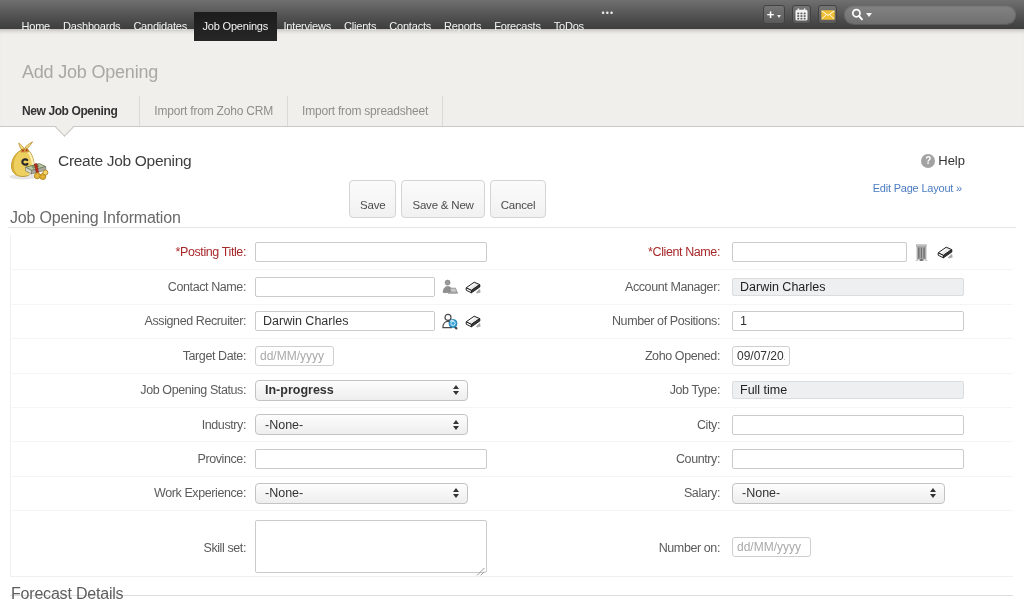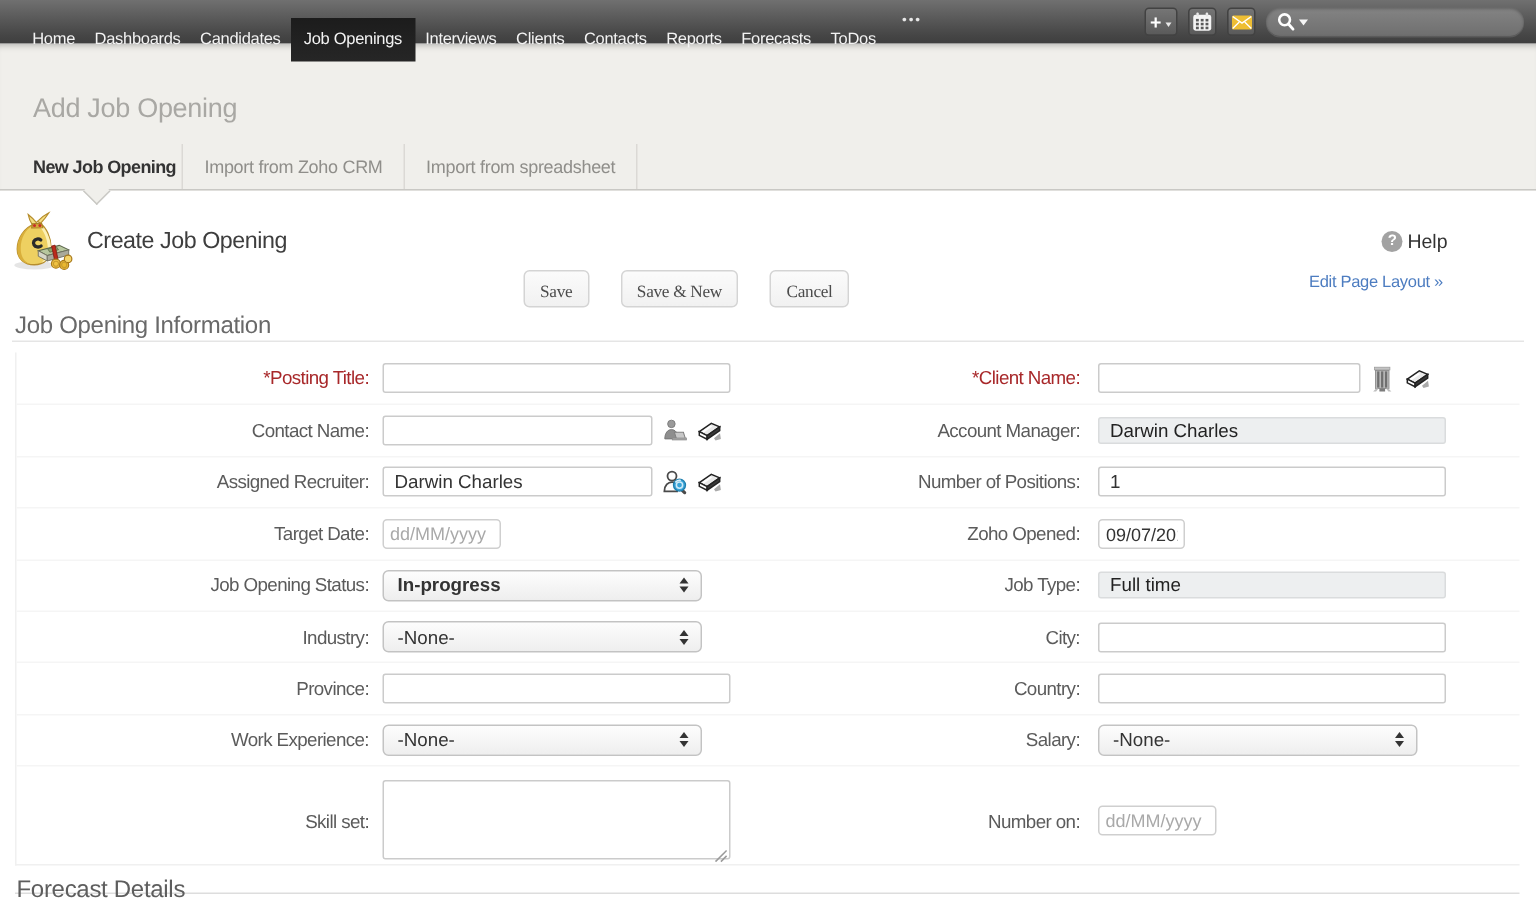--- a/index.html
+++ b/index.html
@@ -31,36 +31,36 @@
   .search-caret { width:0; height:0; border-left:3px solid transparent;
     border-right:3px solid transparent; border-top:4px solid #f5f5f5; margin-left:2px; }
   
   .subheader { position:absolute; left:0; top:29px; width:1024px; height:98px;
     background:#f0efeb; box-shadow:inset 0 5px 5px -4px rgba(0,0,0,0.28); }
   .page-title { position:absolute; left:22px; top:33px; font-size:18px; letter-spacing:-0.2px; color:#a9a8a4; }
   .tabs { position:absolute; left:0; bottom:0; height:31px; width:1024px;
     border-bottom:1px solid #c9c8c4; display:flex; }
   .tab { height:100%; display:flex; align-items:center; padding:0 14px;
     font-size:12px; letter-spacing:-0.2px; color:#8f8e8a; cursor:pointer; border-right:1px solid #dbd9d5; }
-  .tab:first-child { padding-left:22px; padding-right:4px; }
+  .tab:first-child { padding-left:22px; padding-right:22px; }
   .tab.active { color:#333; font-weight:bold; letter-spacing:-0.4px; }
   .tab-notch { position:absolute; left:58px; top:121px; width:13px; height:13px;
     background:#f0efeb; border-right:1px solid #c9c8c4; border-bottom:1px solid #c9c8c4;
     transform:rotate(45deg); z-index:5; }
   
   .module-icon { position:absolute; left:8px; top:138px; width:41px; height:42px; }
   .record-title { position:absolute; left:58px; top:152px; font-size:15.5px; letter-spacing:-0.3px; color:#3e3e3e; }
   .help { position:absolute; right:59px; top:153px; display:flex; align-items:center; cursor:pointer; }
   .help-circle { width:14px; height:14px; border-radius:50%; background:#a2a2a2;
     color:#fff; font-size:10px; font-weight:bold; text-align:center; line-height:14px; margin-right:3px; }
   .help-label { font-size:13px; color:#333; }
   .btn-row { position:absolute; left:349px; top:180px; display:flex; }
-  .btn { height:25px; margin-right:21px; padding:8px 10px; font-size:11.5px; letter-spacing:-0.2px; color:#4c4c4c;
+  .btn { height:25px; margin-right:5px; padding:18px 10px; font-size:11.5px; letter-spacing:-0.2px; color:#4c4c4c;
     background:linear-gradient(180deg,#fbfbfb,#f1f1f1); border:1px solid #d4d4d4;
-    border-radius:4px; font-family:Liberation Serif, serif; cursor:pointer; letter-spacing:-0.2px; }
+    border-radius:4px; font-family:Liberation Sans, sans-serif; cursor:pointer; letter-spacing:-0.2px; }
   .edit-layout { position:absolute; right:62px; top:182px; font-size:11px; letter-spacing:-0.2px;
     color:#4c7cc0; text-decoration:none; cursor:pointer; }
   .section-title { position:absolute; left:10px; top:209px; font-size:16px; letter-spacing:-0.2px; color:#696969; }
   .section-rule { position:absolute; left:8px; right:8px; top:227px; border-top:1px solid #e5e5e5; }
   
   .formtable { position:absolute; left:10px; top:235px; width:1003px;
     border-left:1px solid #f0f0f0; border-bottom:1px solid #f0f0f0; }
   .frow { display:flex; align-items:center; height:34.4px; border-top:1px solid #f5f5f5; }
   .frow:first-child { border-top:none; }
   .frow.tall { height:66px; align-items:center; }

